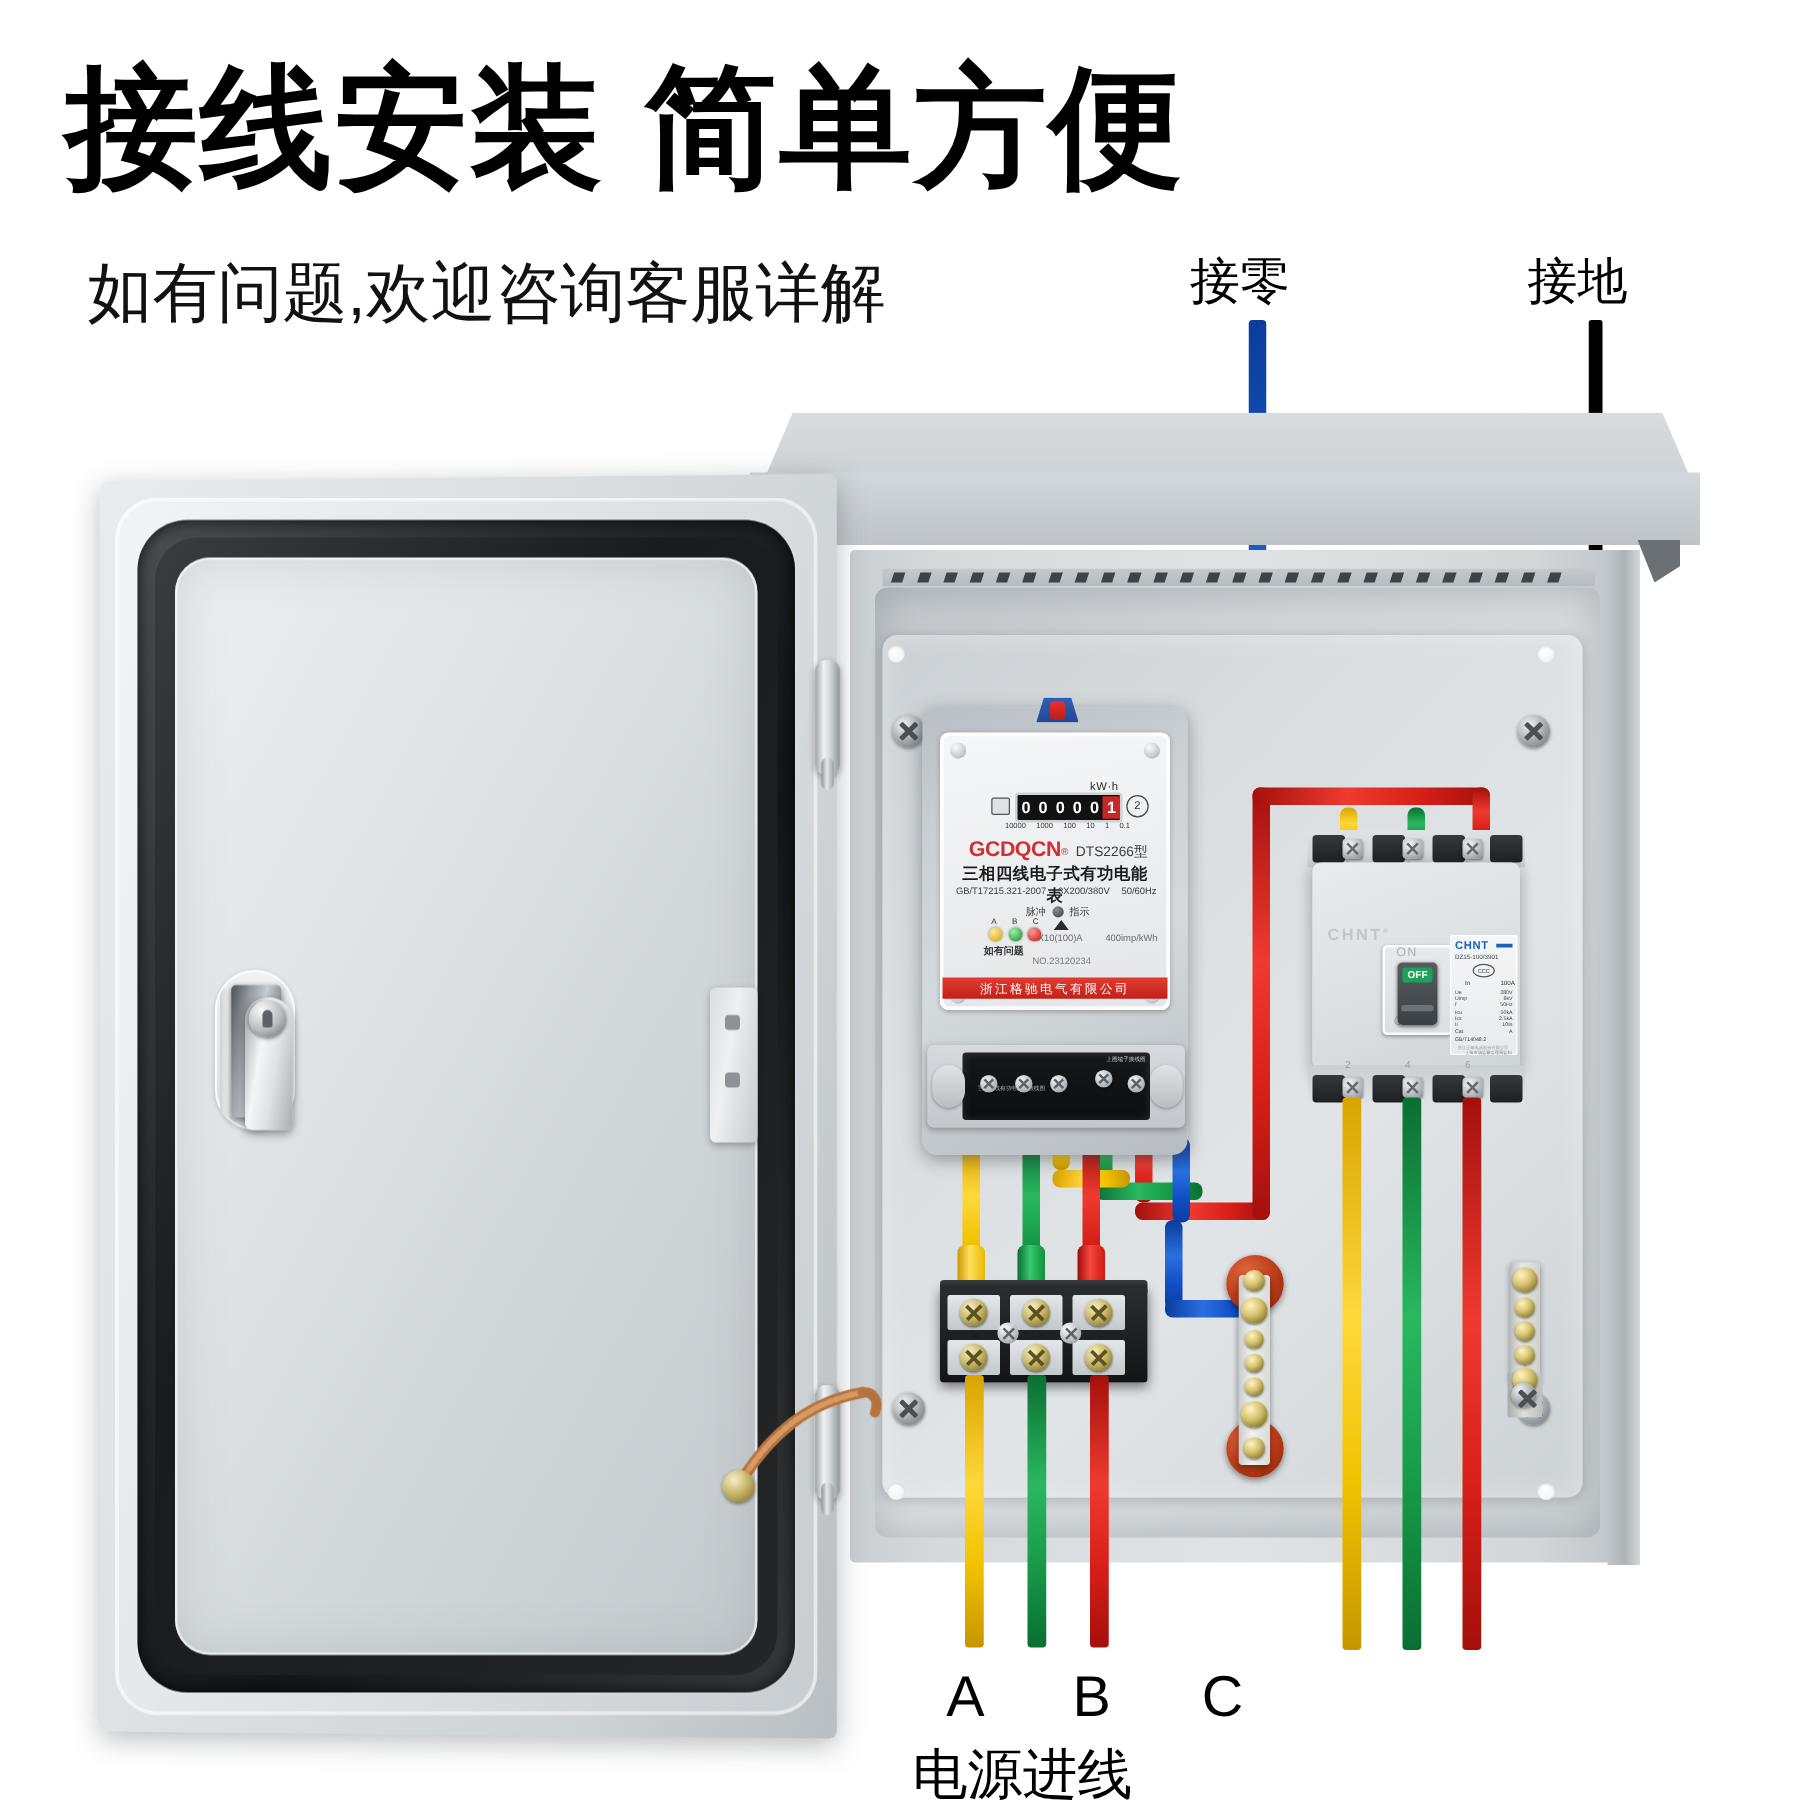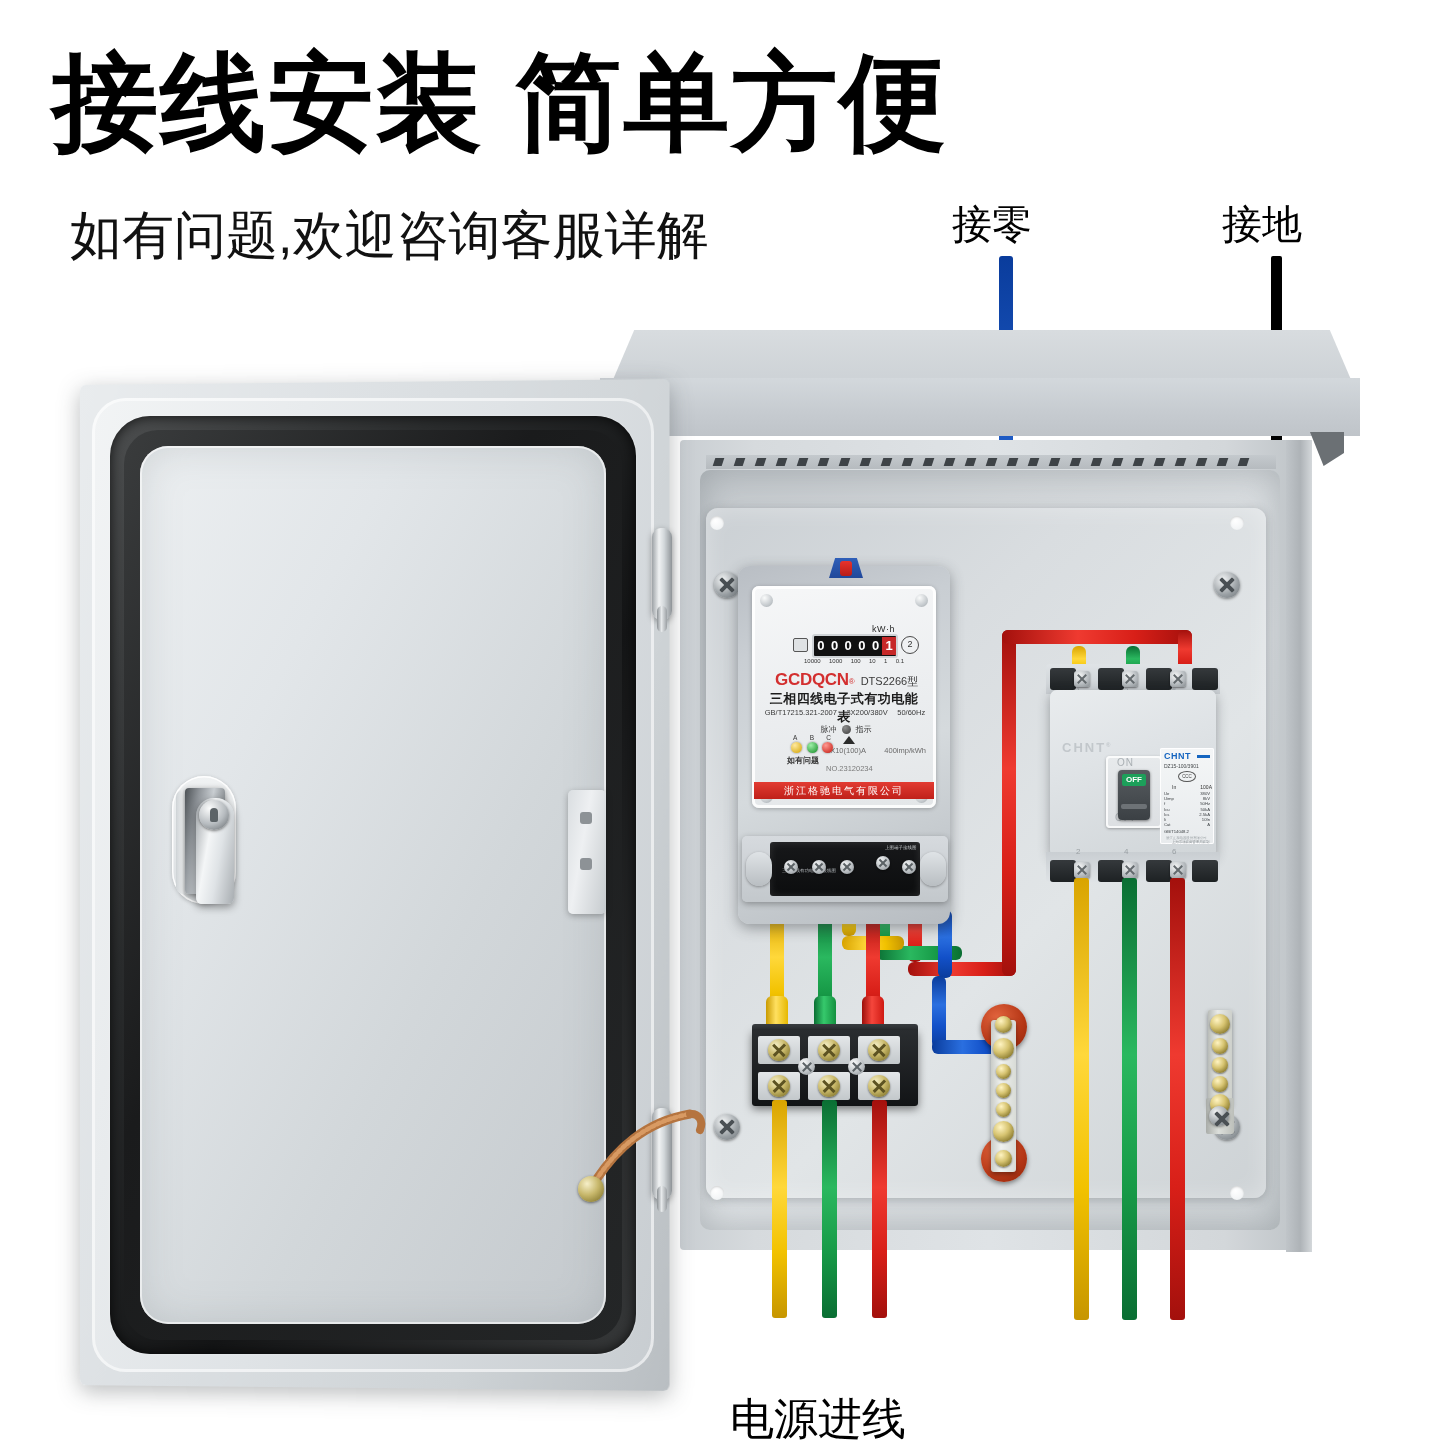--- a/index.html
+++ b/index.html
@@ -747,15 +747,16 @@
   <div class="abs hinge" style="left:652px;top:1108px;"></div>
   <div class="abs hinge-pin" style="left:657px;top:1186px;"></div>
 
   <svg class="abs" id="braid" viewBox="0 0 120 78">
     <path d="M10 72 C 30 42, 58 14, 104 6" stroke="#b5743f" stroke-width="9" fill="none" stroke-linecap="round"></path>
     <path d="M10 72 C 30 42, 58 14, 104 6" stroke="#d89a63" stroke-width="4.5" fill="none" stroke-linecap="round" stroke-dasharray="3 3"></path>
     <path d="M104 6 C 112 5, 118 12, 114 22" stroke="#b5743f" stroke-width="8" fill="none" stroke-linecap="round"></path>
   </svg>
   <div class="abs" id="braid-lug"></div>
 
+  <div class="abs bottom-label" id="lbl-phase-letters">A B C</div>
   <div class="abs bottom-label" id="lbl-incoming">电源进线</div>
 
 </div>
 
 </body></html>

